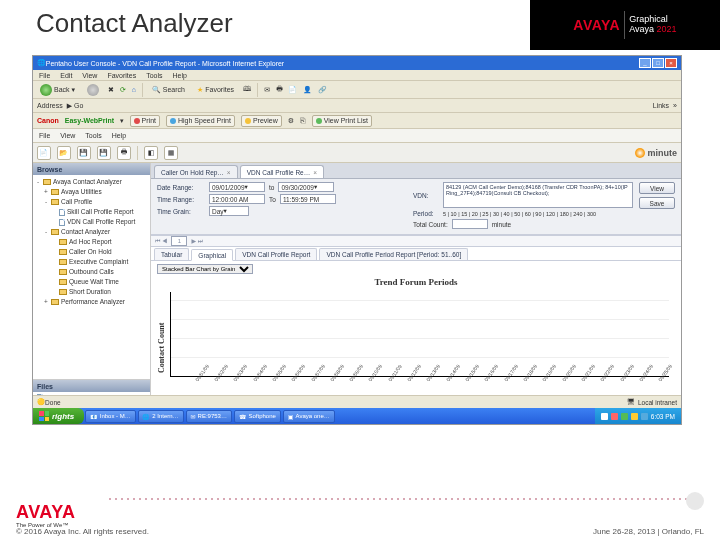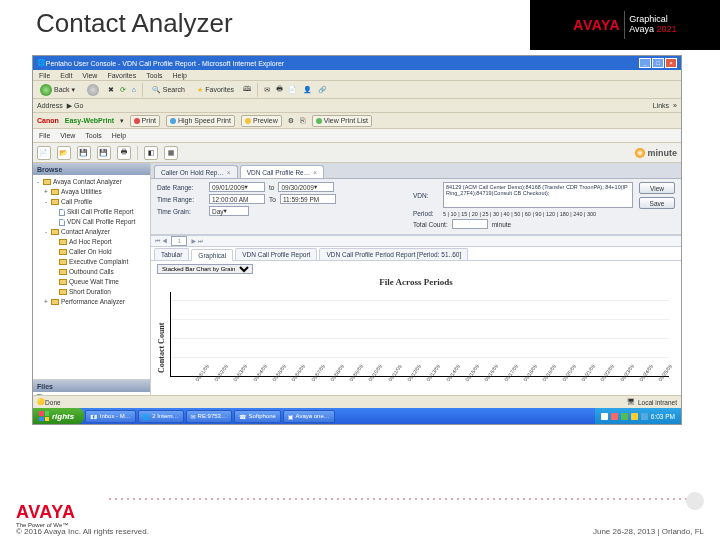--- a/index.html
+++ b/index.html
@@ -331,21 +331,21 @@
         ⏮ ◀ <span class="pin" style="width:16px;justify-content:center">1</span> ▶ ⏭
       </div>
       <div class="undertabs">
         <div class="ut">Tabular</div>
         <div class="ut active">Graphical</div>
         <div class="ut">VDN Call Profile Report</div>
         <div class="ut">VDN Call Profile Period Report [Period: 51..60]</div>
       </div>
       <div class="chart">
         <div class="chart-sel"><select><option>Stacked Bar Chart by Grain</option></select></div>
-        <div class="ctitle">File Across Periods</div>
+        <div class="ctitle">Trend Forum Periods</div>
         <div class="plot">
           <div class="yl">Contact Count</div>
           <div style="flex:1;display:flex;flex-direction:column">
             <div class="bars" id="bars">
                 <div class="bg">
                   <div class="seg" style="height: 8%; background: rgb(47, 111, 179);"></div>
                   <div class="seg" style="height: 4%; background: rgb(240, 139, 43);"></div>
                   <div class="seg" style="height: 3%; background: rgb(111, 191, 75);"></div>
                   <div class="seg" style="height: 3%; background: rgb(210, 74, 156);"></div>
                   <div class="seg" style="height: 2%; background: rgb(34, 34, 34);"></div>

